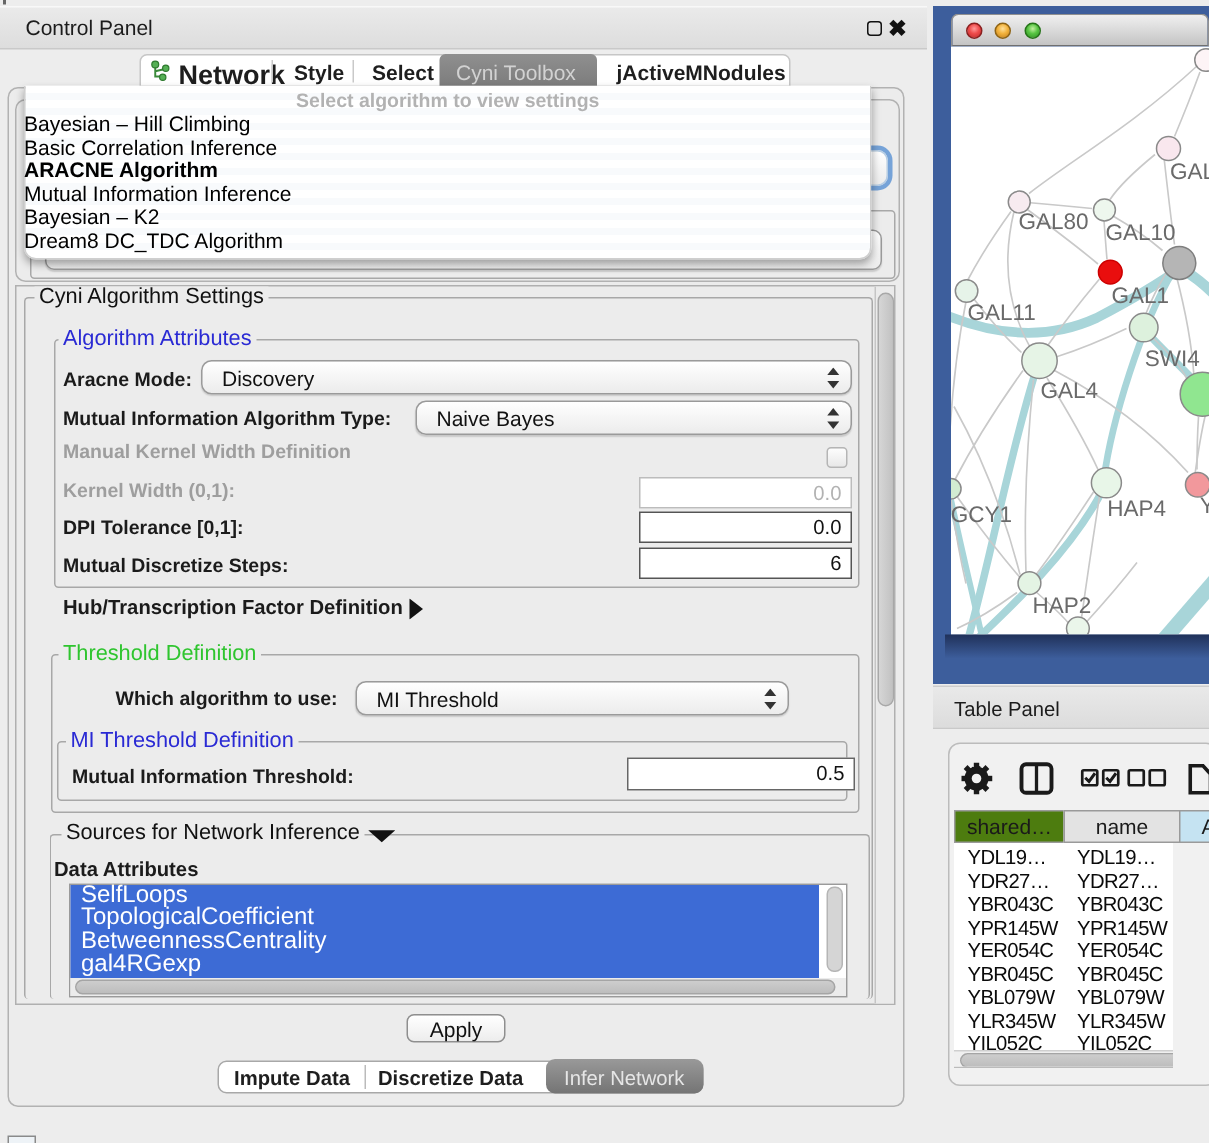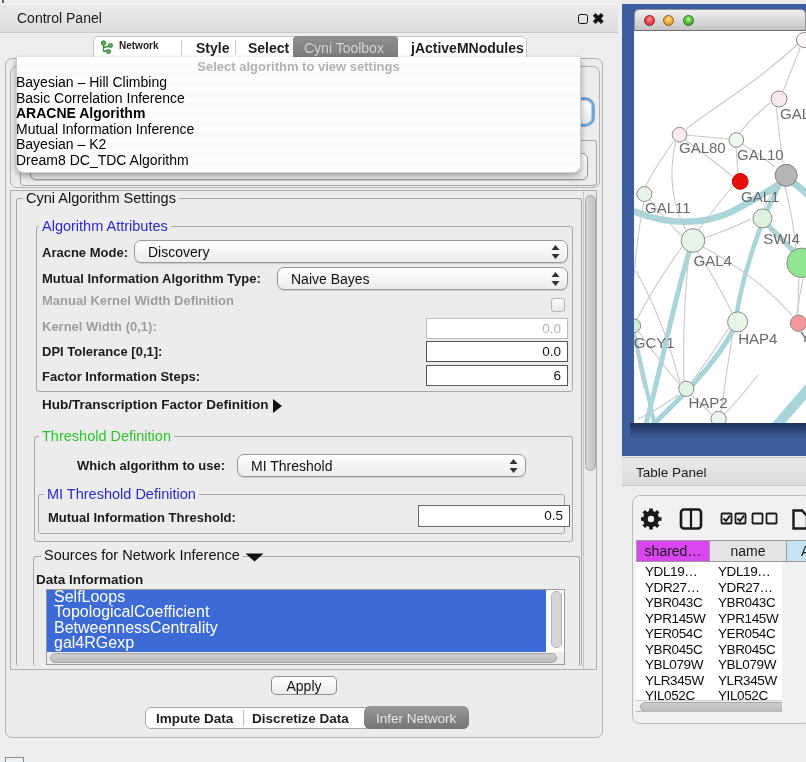--- a/index.html
+++ b/index.html
@@ -37,21 +37,21 @@
 <div class="abs" style="left:20px;top:140px;width:577px;height:46px;border:1px solid #a8a8a8;border-radius:3px;"></div>
 <div class="combo" style="left:30px;top:153px;width:558px;height:27px;border-radius:6px;"></div>
 
 <div class="abs" style="left:93px;top:36px;width:434px;height:22px;background:#fff;border:1px solid #c6c6c6;border-radius:5px 5px 0 0;"></div>
 <svg class="abs" style="left:99px;top:39px;" width="16" height="16">
   <path d="M4.5,5 L4.5,12 L9,12 M4.5,8.5 L11,7" stroke="#3a8a3a" stroke-width="1.3" fill="none"></path>
   <circle cx="4.5" cy="4" r="2.3" fill="#55b055" stroke="#2f7a2f" stroke-width="0.8"></circle>
   <circle cx="11.5" cy="6.5" r="2.1" fill="#55b055" stroke="#2f7a2f" stroke-width="0.8"></circle>
   <circle cx="9.5" cy="12.5" r="2.1" fill="#55b055" stroke="#2f7a2f" stroke-width="0.8"></circle>
 </svg>
-<div class="abs b" style="left:119px;top:40px;font-size:10px;color:#1e1e1e;">Network</div>
+<div class="abs b" style="left:119px;top:40px;font-size:18px;color:#1e1e1e;">Network</div>
 <div class="abs" style="left:181px;top:40px;width:1px;height:15px;background:#c9c9c9;"></div>
 <div class="abs b" style="left:196px;top:40px;font-size:14px;color:#1e1e1e;">Style</div>
 <div class="abs" style="left:235px;top:40px;width:1px;height:15px;background:#c9c9c9;"></div>
 <div class="abs b" style="left:248px;top:40px;font-size:14px;color:#1e1e1e;">Select</div>
 <div class="abs" style="left:293px;top:36px;width:105px;height:22px;background:linear-gradient(#8f8f8f,#7c7c7c);border-radius:4px 4px 0 0;"></div>
 <div class="abs" style="left:304px;top:40px;font-size:14px;color:#d2d2d2;">Cyni Toolbox</div>
 <div class="abs b" style="left:411px;top:40px;font-size:14px;color:#1e1e1e;">jActiveMNodules</div>
 
 <div class="abs" style="left:10px;top:190px;width:587px;height:480px;border:1px solid #b0b0b0;background:#ececec;"></div>
 <div class="abs" style="left:583px;top:191px;width:13px;height:478px;background:#ebebeb;border-left:1px solid #c5c5c5;"></div>
@@ -78,21 +78,21 @@
       <path d="M4.5,0 L8.5,5 L0.5,5 Z" fill="#333"></path>
       <path d="M4.5,14 L8.5,9 L0.5,9 Z" fill="#333"></path>
     </svg>
 </div>
 <div class="lbl dis" style="left:42px;top:293px;">Manual Kernel Width Definition</div>
 <div class="abs" style="left:551px;top:298px;width:14px;height:14px;border:1px solid #b5b5b5;border-radius:3px;background:linear-gradient(#fdfdfd,#e8e8e8);"></div>
 <div class="lbl dis" style="left:42px;top:319px;">Kernel Width (0,1):</div>
 <div class="fld" style="left:426px;top:318px;width:142px;height:21px;border:1px solid #bcbcbc;color:#b2b2b2;">0.0</div>
 <div class="lbl" style="left:42px;top:344px;">DPI Tolerance [0,1]:</div>
 <div class="fld" style="left:426px;top:341px;width:142px;height:21px;border:1.5px solid #555;">0.0</div>
-<div class="lbl" style="left:42px;top:369px;">Factor Information Steps:</div>
+<div class="lbl" style="left:42px;top:369px;">Mutual Discretize Steps:</div>
 <div class="fld" style="left:426px;top:365px;width:142px;height:21px;border:1.5px solid #555;">6</div>
 
 <div class="lbl" style="left:42px;top:397px;font-size:13.5px;">Hub/Transcription Factor Definition</div>
 <svg class="abs" style="left:272px;top:399px;" width="11" height="14">
     <path d="M1,0 L10,7 L1,14 Z" fill="#111"></path>
   </svg>
 
 <div class="abs" style="left:34px;top:436px;width:539px;height:106px;border:1px solid #a8a8a8;border-radius:3px;"></div>
 <div class="gbt" style="left:39px;top:429px;color:#2fc52f;">Threshold Definition</div>
 <div class="lbl" style="left:77px;top:458px;">Which algorithm to use:</div>
@@ -106,21 +106,21 @@
 <div class="abs" style="left:38px;top:494px;width:527px;height:40px;border:1px solid #a8a8a8;border-radius:3px;"></div>
 <div class="gbt" style="left:44px;top:487px;color:#2a2ad4;">MI Threshold Definition</div>
 <div class="lbl" style="left:48px;top:510px;">Mutual Information Threshold:</div>
 <div class="fld" style="left:418px;top:505px;width:152px;height:22px;border:1.5px solid #666;">0.5</div>
 
 <div class="abs" style="left:33px;top:556px;width:547px;height:110px;border:1px solid #a8a8a8;border-radius:3px;border-bottom:none;"></div>
 <div class="gbt" style="left:41px;top:548px;color:#111;">Sources for Network Inference</div>
 <svg class="abs" style="left:245px;top:552px;" width="19" height="11">
     <path d="M0.5,1.5 L18.5,1.5 L9.5,9.5 Z" fill="#111"></path>
   </svg>
-<div class="lbl" style="left:36px;top:572px;font-size:13.5px;">Data Information</div>
+<div class="lbl" style="left:36px;top:572px;font-size:13.5px;">Data Attributes</div>
 
 <div class="abs" style="left:46px;top:589px;width:519px;height:76px;border:1px solid #9a9a9a;background:#fff;"></div>
 <div class="abs" style="left:47px;top:590px;width:499px;height:62px;background:#3d6bd5;"></div>
 <div class="abs" style="left:54px;top:588.5px;font-size:16px;color:#fff;line-height:15.6px;">SelfLoops<br>TopologicalCoefficient<br>BetweennessCentrality<br>gal4RGexp</div>
 <div class="abs" style="left:551px;top:591px;width:11px;height:57px;background:#d5d5d5;border:1px solid #b5b5b5;border-radius:5px;"></div>
 <div class="abs" style="left:47px;top:652px;width:517px;height:12px;background:#ececec;"></div>
 <div class="abs" style="left:50px;top:653px;width:507px;height:10px;background:linear-gradient(#cdcdcd,#bdbdbd);border:1px solid #a5a5a5;border-radius:5px;"></div>
 
 <div class="abs" style="left:271px;top:676px;width:66px;height:19px;border:1px solid #8f8f8f;border-radius:5px;background:linear-gradient(#ffffff,#ededed);text-align:center;font-size:14px;color:#111;padding-top:1px;">Apply</div>
 
@@ -264,21 +264,21 @@
     <rect x="111.5" y="5.5" width="10" height="10" rx="1"></rect>
     <rect x="125.5" y="5.5" width="10" height="10" rx="1"></rect>
   </g>
   <g stroke="#1a1a1a" stroke-width="2" fill="none">
     <path d="M82.5,10.5 L85,13 L89,7.5"></path>
     <path d="M96.5,10.5 L99,13 L103,7.5"></path>
   </g>
   <path d="M152.5,2.5 L161,2.5 L166,8 L166,20.5 L152.5,20.5 Z" fill="none" stroke="#1a1a1a" stroke-width="2.4"></path>
 </svg>
 
-<div class="abs" style="left:636px;top:540px;width:74px;height:22px;background:#d946ef;border:1px solid #9a9a9a;font-size:14px;color:#1a1a1a;text-align:center;padding-top:2px;">shared…</div>
+<div class="abs" style="left:636px;top:540px;width:74px;height:22px;background:#4d7c0f;border:1px solid #9a9a9a;font-size:14px;color:#1a1a1a;text-align:center;padding-top:2px;">shared…</div>
 <div class="abs" style="left:709px;top:540px;width:78px;height:22px;background:#e3e3e3;border:1px solid #9a9a9a;font-size:14px;color:#1a1a1a;text-align:center;padding-top:2px;">name</div>
 <div class="abs" style="left:786px;top:540px;width:24px;height:22px;background:#c5e3f2;border:1px solid #9a9a9a;font-size:14px;color:#1a1a1a;padding-top:2px;padding-left:14px;">A</div>
 
 <div class="abs" style="left:636px;top:562px;width:146px;height:150px;background:#fff;border-bottom:1px solid #bbb;overflow:hidden;">
   <div style="position:absolute;left:9px;top:2px;font-size:13.5px;letter-spacing:-0.4px;color:#0a0a0a;line-height:15.55px;">YDL19…<br>YDR27…<br>YBR043C<br>YPR145W<br>YER054C<br>YBR045C<br>YBL079W<br>YLR345W<br>YIL052C</div>
   <div style="position:absolute;left:82px;top:2px;font-size:13.5px;letter-spacing:-0.4px;color:#0a0a0a;line-height:15.55px;">YDL19…<br>YDR27…<br>YBR043C<br>YPR145W<br>YER054C<br>YBR045C<br>YBL079W<br>YLR345W<br>YIL052C</div>
   <div style="position:absolute;left:154px;top:2px;font-size:13.5px;letter-spacing:-0.4px;color:#0a0a0a;line-height:15.55px;">13<br>12<br>&nbsp;<br>9.<br>8.<br>9.<br>&nbsp;<br>9.<br>9.</div>
   <div style="position:absolute;left:0;top:138px;width:170px;height:12px;background:#f0f0f0;border-top:1px solid #cfcfcf;"></div>
   <div style="position:absolute;left:4px;top:139.5px;width:172px;height:10px;background:linear-gradient(#cdcdcd,#bdbdbd);border:1px solid #a5a5a5;border-radius:5px;"></div>
 </div>

